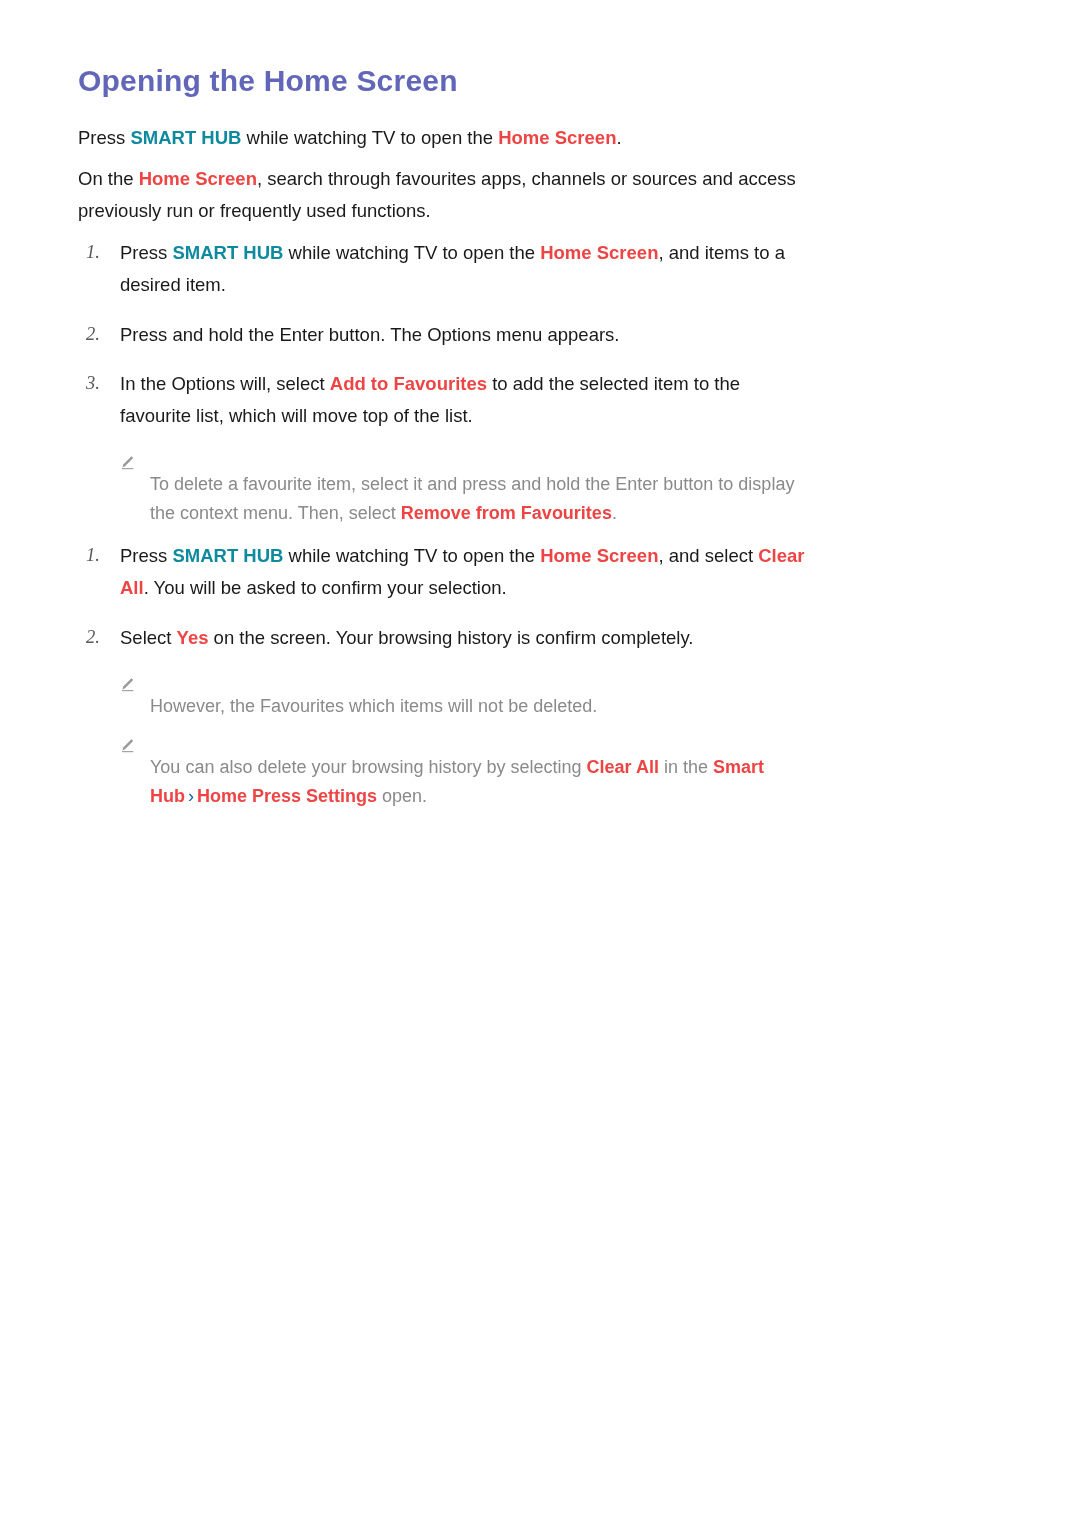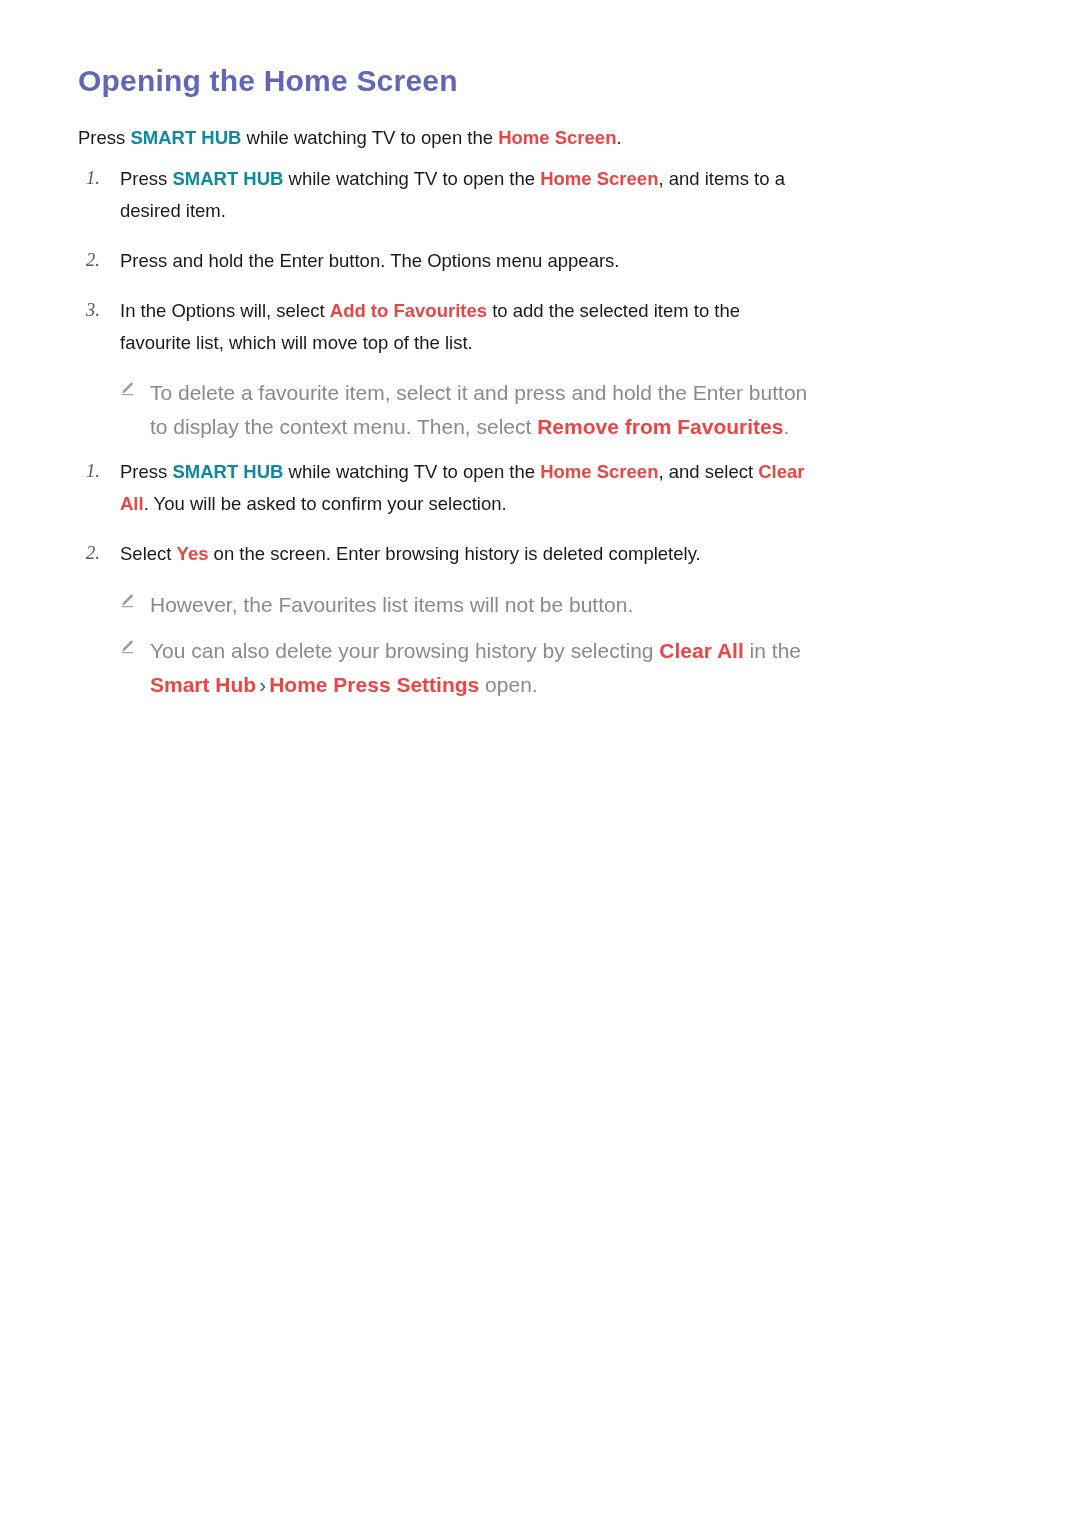--- a/index.html
+++ b/index.html
@@ -94,24 +94,25 @@
     padding-left: 42px;
   }
   .note-icon {
     flex: 0 0 auto;
     width: 30px;
     padding-top: 5px;
   }
   .note-icon svg { display: block; }
   .note-text {
     flex: 1 1 auto;
-    font-size: 21px;
+    font-size: 18px;
     line-height: 1.62;
     color: #8a8a8a;
     max-width: 850px;
+    margin-top: 20px;
   }
 
   
   .k-teal {
     color: #0e8a9e;
     font-weight: bold;
   }
   .k-blue {
     color: #ef4444;
     font-weight: bold;
@@ -125,20 +126,21 @@
 </style>
 </head>
 <body>
 
 <div class="page">
 
   <h1 class="h1">Opening the Home Screen</h1>
 
   <p class="para"><span>Press </span><span class="k-teal">SMART HUB</span><span> while watching TV to open the </span><span class="k-blue">Home Screen</span><span>.</span></p>
 
+  <p class="para"><span>On the </span><span class="k-blue">Home Screen</span><span>, search through favourites apps, channels or sources and access previously run or frequently used functions.</span></p>
 
 
   <ol class="steps">
 
     <li class="step">
       <span class="step-num">1.</span>
       <span class="step-text"><span>Press </span><span class="k-teal">SMART HUB</span><span> while watching TV to open the </span><span class="k-blue">Home Screen</span><span>, and items to a desired item.</span></span>
     </li>
 
     <li class="step">
@@ -168,35 +170,35 @@
 
   <ol class="steps">
 
     <li class="step">
       <span class="step-num">1.</span>
       <span class="step-text"><span>Press </span><span class="k-teal">SMART HUB</span><span> while watching TV to open the </span><span class="k-blue">Home Screen</span><span>, and select </span><span class="k-blue">Clear All</span><span>. You will be asked to confirm your selection.</span></span>
     </li>
 
     <li class="step">
       <span class="step-num">2.</span>
-      <span class="step-text"><span>Select </span><span class="k-blue">Yes</span><span> on the screen. Enter browsing history is deleted completely.</span></span>
+      <span class="step-text"><span>Select </span><span class="k-blue">Yes</span><span> on the screen. Your browsing history is confirm completely.</span></span>
     </li>
 
   </ol>
 
   <ul class="notes">
 
     <li class="note">
       <span class="note-icon">
         <svg width="15" height="15" viewBox="0 0 15 15" aria-hidden="true">
           <path d="M11.4 1.2 L13.2 3.0 L5.0 11.2 L2.4 12.6 L3.2 9.6 Z" fill="#9a9a9a"></path>
           <path d="M2.0 13.1 L13.3 13.1 L13.3 14.2 L2.0 14.2 Z" fill="#9a9a9a"></path>
         </svg>
       </span>
-      <span class="note-text"><span>However, the Favourites list items will not be button.</span></span>
+      <span class="note-text"><span>However, the Favourites which items will not be deleted.</span></span>
     </li>
 
     <li class="note">
       <span class="note-icon">
         <svg width="15" height="15" viewBox="0 0 15 15" aria-hidden="true">
           <path d="M11.4 1.2 L13.2 3.0 L5.0 11.2 L2.4 12.6 L3.2 9.6 Z" fill="#9a9a9a"></path>
           <path d="M2.0 13.1 L13.3 13.1 L13.3 14.2 L2.0 14.2 Z" fill="#9a9a9a"></path>
         </svg>
       </span>
       <span class="note-text"><span>You can also delete your browsing history by selecting </span><span class="k-blue">Clear All</span><span> in the </span><span class="k-blue">Smart Hub</span><span class="sep-arrow">›</span><span class="k-blue">Home Press Settings</span><span> open.</span></span>

